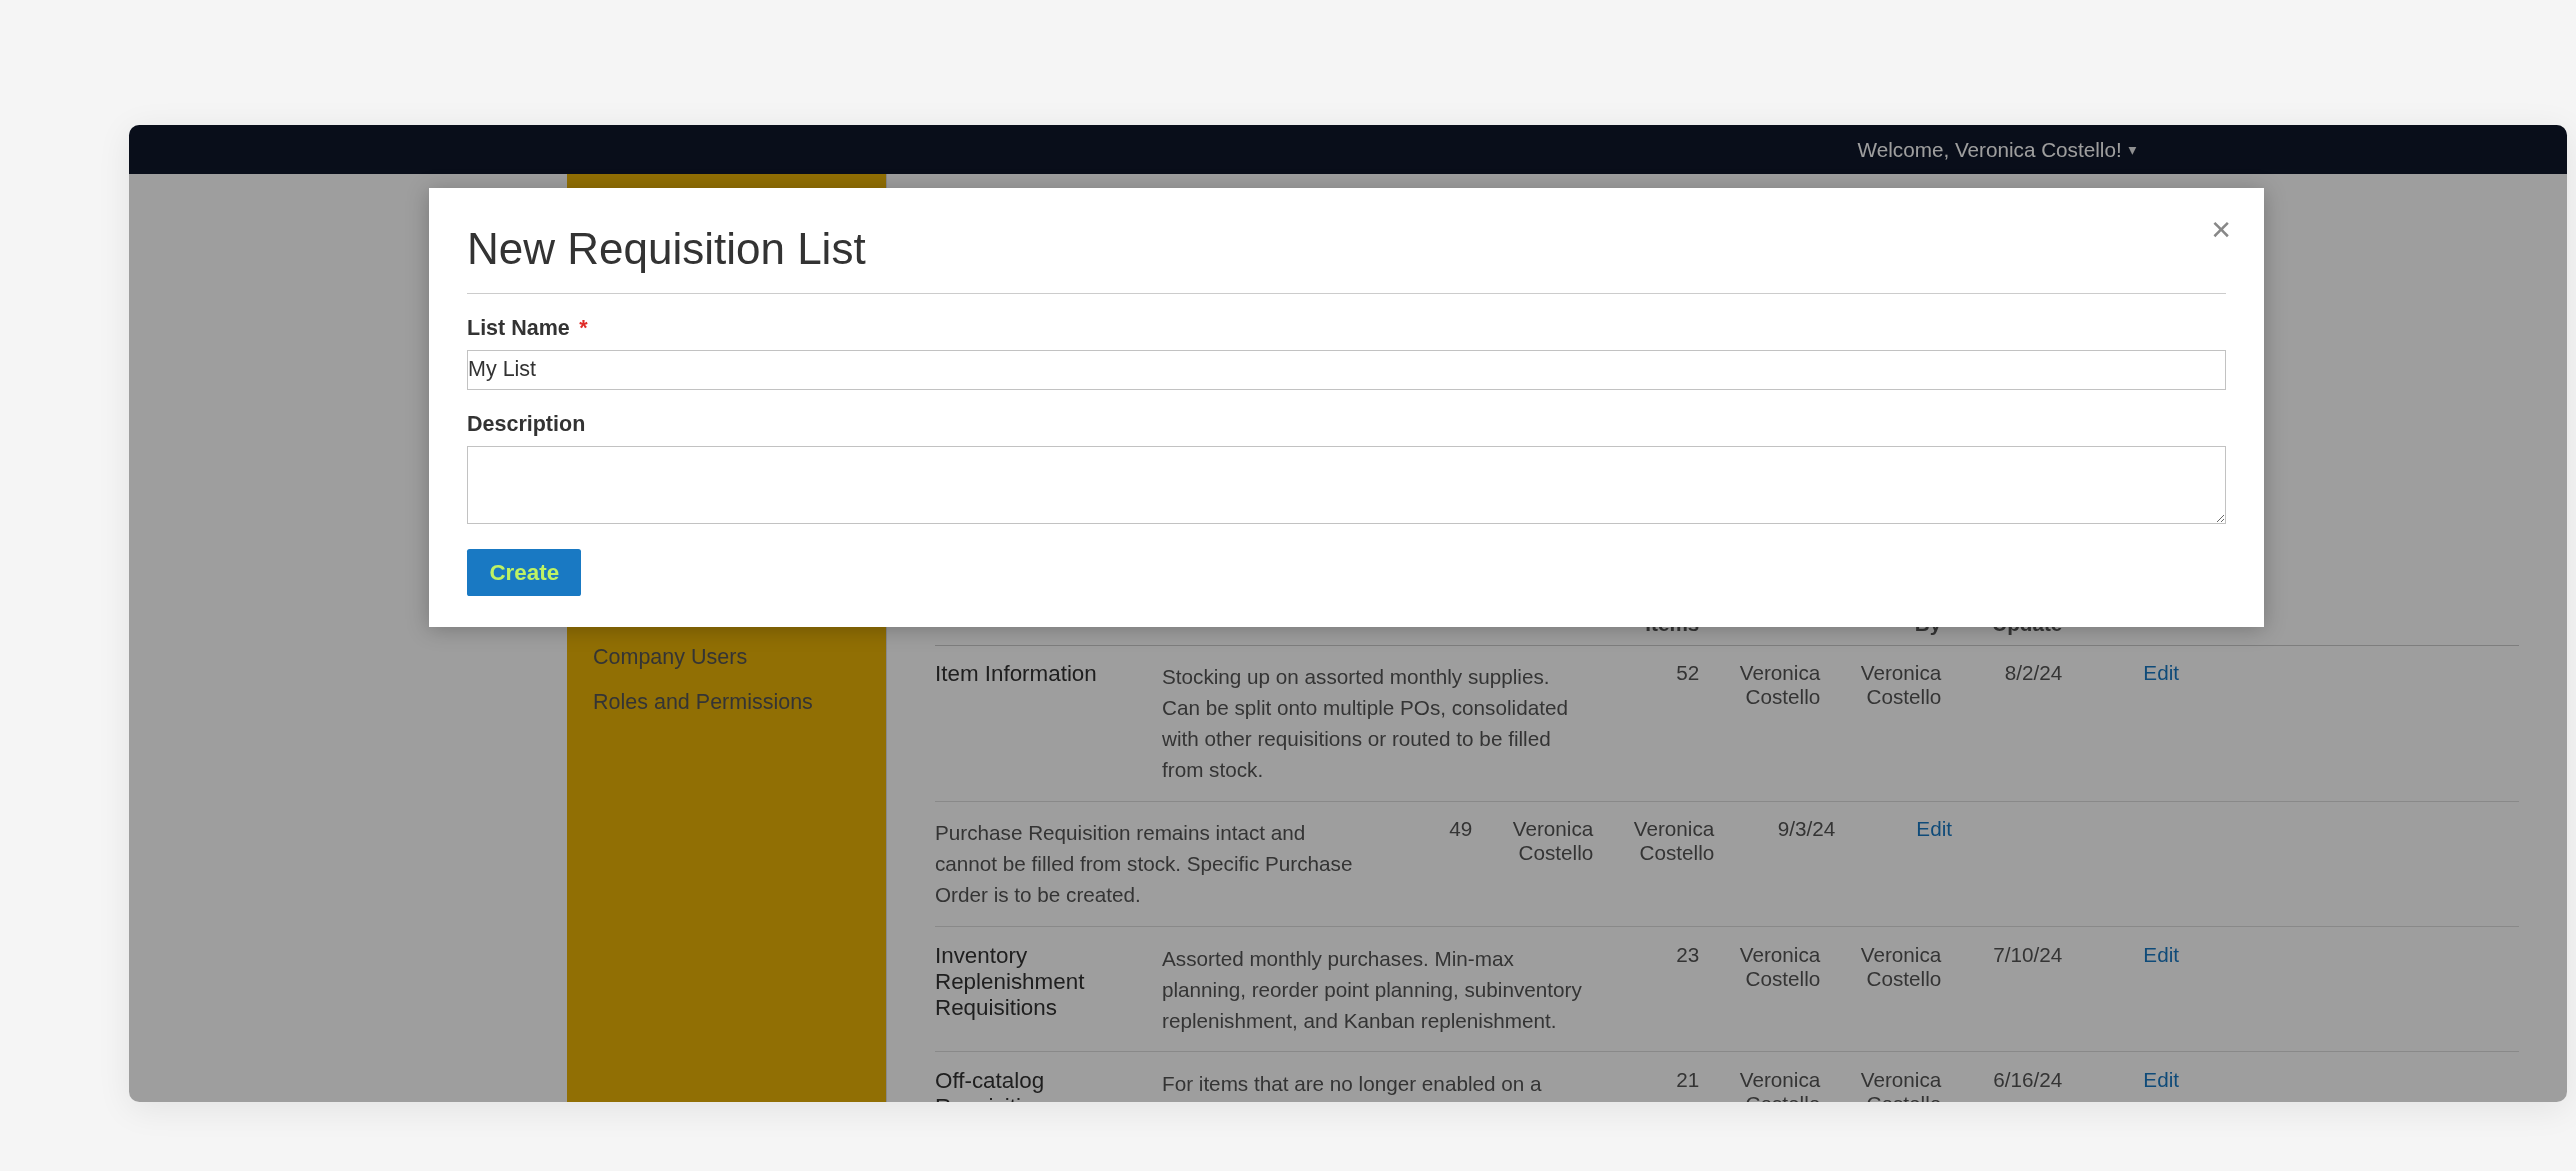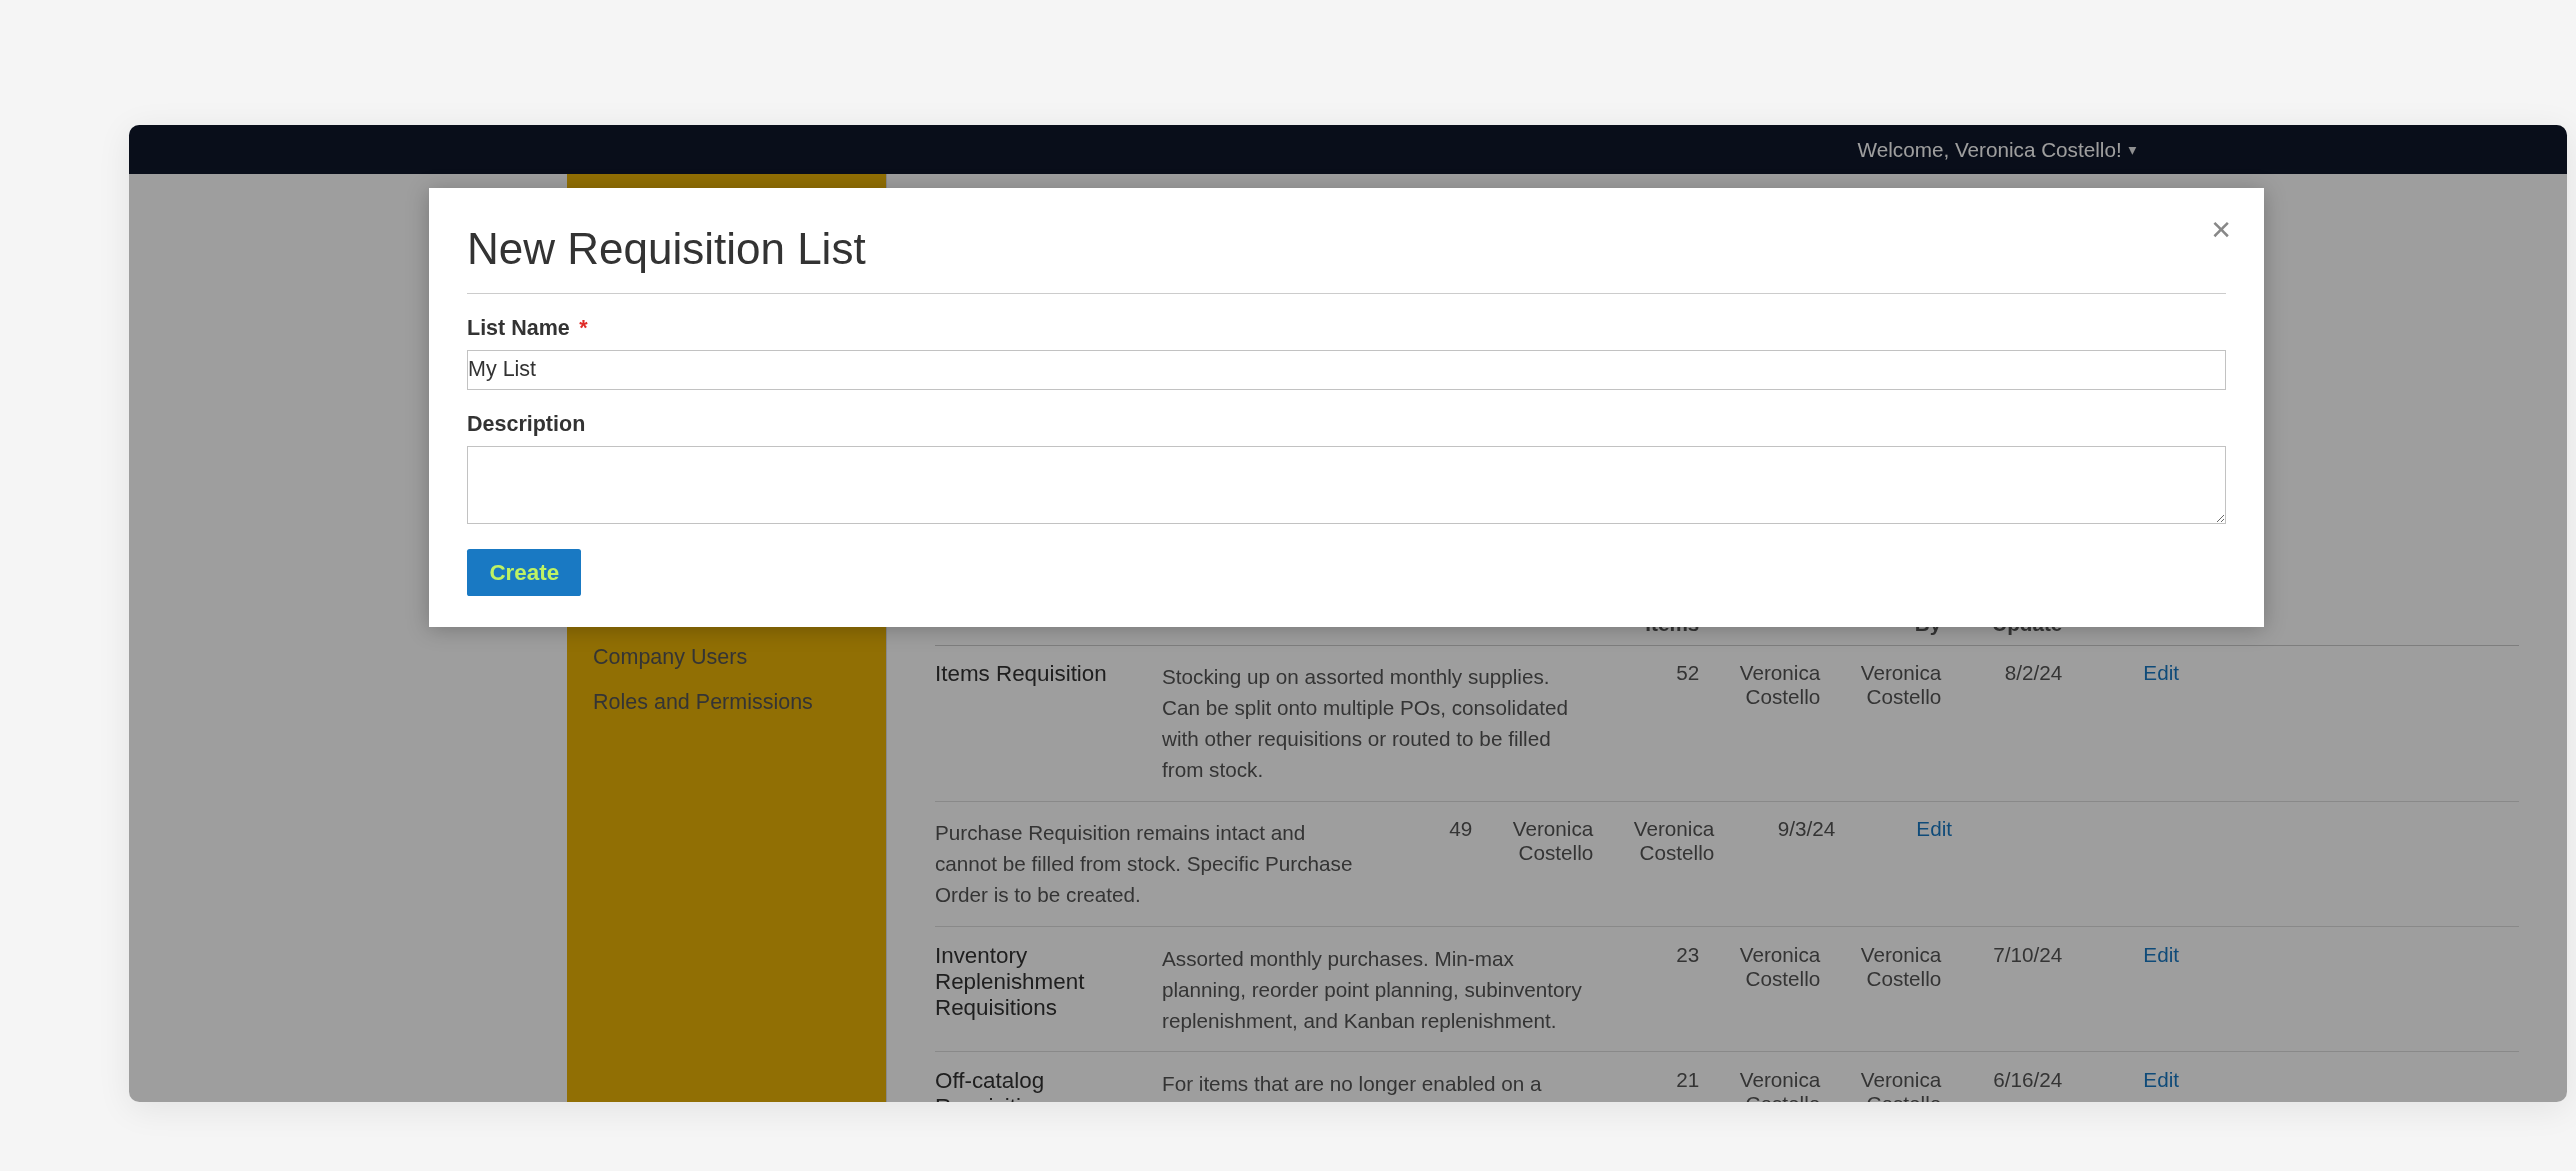--- a/index.html
+++ b/index.html
@@ -186,21 +186,21 @@
         </div>
         <div class="head-cell c-last hd-last">
           <span class="two-line">Last</span>
           <span class="two-line">Update</span>
         </div>
         <div class="head-cell c-action">Action</div>
       </div>
 
       <div id="rows-container">
           <div class="row">
-            <div class="c-name">Items Requisition</div>
+            <div class="c-name">Item Information</div>
             <div class="c-desc">Stocking up on assorted monthly supplies. Can be split onto multiple POs, consolidated with other requisitions or routed to be filled from stock.</div>
             <div class="c-qty">52</div>
             <div class="c-owner">Veronica Costello</div>
             <div class="c-upby">Veronica Costello</div>
             <div class="c-last">8/2/24</div>
             <div class="c-action"><a>Edit</a></div>
           </div>
           <div class="row">
             <div class="c-desc">Purchase Requisition remains intact and cannot be filled from stock. Specific Purchase Order is to be created.</div>
             <div class="c-qty">49</div>

